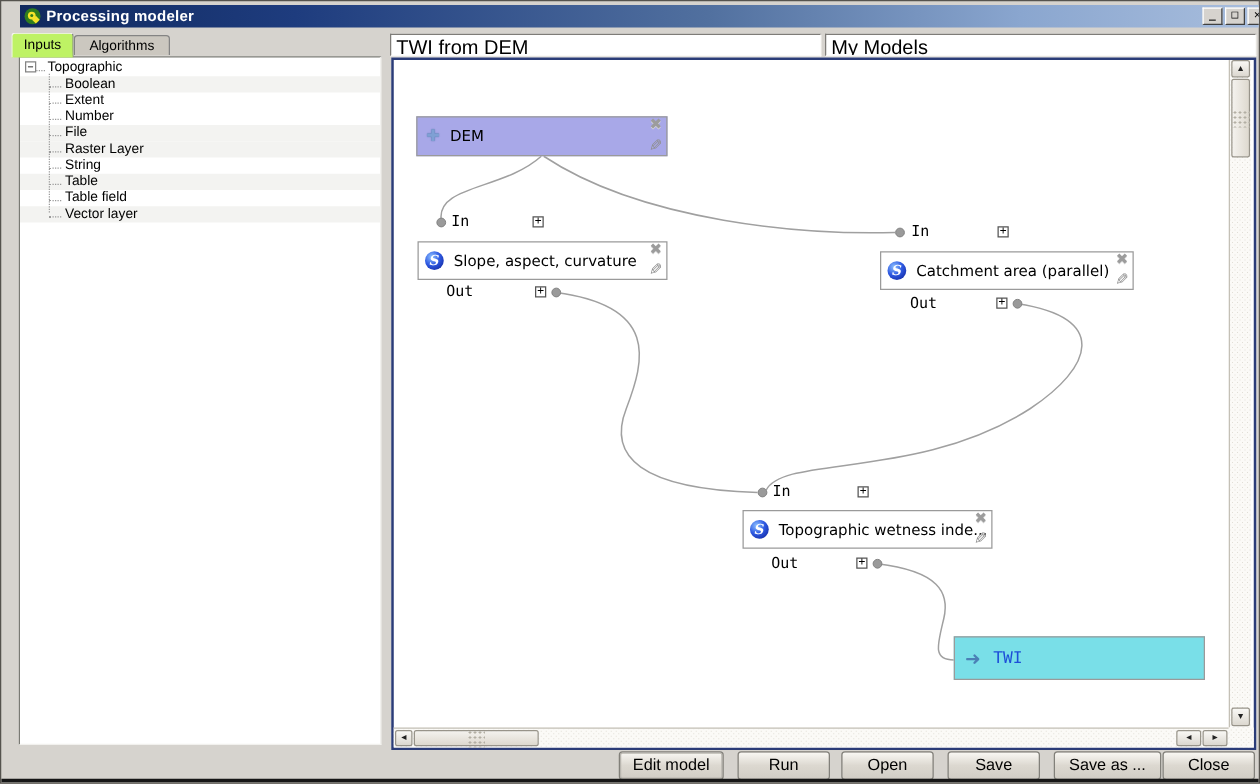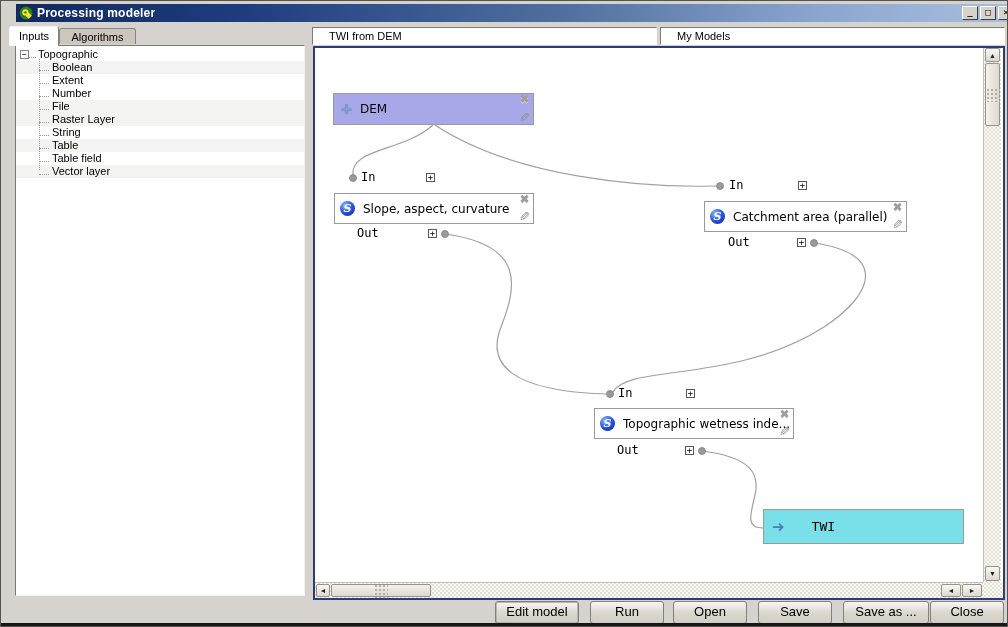--- a/index.html
+++ b/index.html
@@ -13,21 +13,21 @@
     display:flex; align-items:center; padding:0 3px; }
   .app-icon { width:14px; height:14px; margin-right:4px; }
   .title-text { color:#fff; font-weight:bold; font-size:12px; letter-spacing:.2px; }
   .win-controls { margin-left:auto; display:flex; gap:2px; }
   .win-btn { width:16px; height:14px; background:#d6d3ce; border:1px solid;
     border-color:#ffffff #404040 #404040 #ffffff; font-size:9px; line-height:11px;
     text-align:center; font-weight:bold; color:#000;
     font-family:"DejaVu Sans Mono", monospace; cursor:default; }
 
   
-  .tab { position:absolute; background:#ffffff; font-size:11px; text-align:center;
+  .tab { position:absolute; background:#bef264; font-size:11px; text-align:center;
     border:1px solid #848484; border-bottom:none; border-radius:3px 3px 0 0; }
   .tab.active { left:8px; top:25px; width:50px; height:20px; z-index:4; padding-top:3px;
     border-top-color:#f6f5f2; border-left-color:#f6f5f2; }
   .tab.inactive { left:58px; top:27px; width:77px; height:16px; padding-top:2px;
     background:#cbc7bf; }
 
   
   .tree-panel { position:absolute; left:14px; top:44px; width:290px; height:551px;
     background:#fff; border:1px solid; border-color:#7a7a74 #f2f1ee #f2f1ee #7a7a74; z-index:3; }
   .tree { position:relative; font-size:11px; padding-top:2px; }
@@ -38,22 +38,22 @@
     margin-left:4px; font-family:"DejaVu Sans Mono", monospace; }
   .root-dots { display:inline-block; width:7px; height:6px;
     border-bottom:1px dotted #9a9a9a; margin-right:2px; }
   .vline { position:absolute; left:23px; top:13px; height:111px;
     border-left:1px dotted #9a9a9a; width:0; z-index:1; }
   .child-row { padding-left:23px; }
   .hstub { display:inline-block; width:10px; height:6px;
     border-bottom:1px dotted #9a9a9a; margin-right:3px; }
 
   
-  .field { position:absolute; height:18px; background:#fff; font-size:11px;
-    padding:2px 16px; border:1px solid; border-color:#7e7c78 #fbfaf8 #fbfaf8 #7e7c78;
+  .field { position:absolute; height:18px; background:#fff; font-size:16px;
+    padding:2px 4px; border:1px solid; border-color:#7e7c78 #fbfaf8 #fbfaf8 #7e7c78;
     color:#000; overflow:hidden; white-space:nowrap; }
   .field-name { left:311px; top:26px; width:345px; }
   .field-group { left:659px; top:26px; width:345px; }
 
   
   .canvas { position:absolute; left:312px; top:45px; width:692px; height:554px;
     border:2px solid #2b3c78; background:#fff; }
   .cv { position:absolute; }
   svg.wires { position:absolute; left:0; top:0; }
 
@@ -69,21 +69,21 @@
   .dem-node { background:#a8a8e8; }
   .dem-plus { color:#7fa0d4; font-size:13px; font-weight:bold; margin-left:7px;
     text-shadow:0 0 1px #49689e; }
   .alg-node { background:#fff; }
   .alg-icon { width:15px; height:15px; border-radius:50%; flex:none; margin-left:5px;
     background:radial-gradient(circle at 35% 30%, #8cc0ff 0%, #2f5ae2 45%, #0a1a90 100%);
     color:#fff; font-weight:bold; font-style:italic; font-size:11px; line-height:15px;
     text-align:center; font-family:"DejaVu Serif", serif; }
   .out-node { background:#79dfe8; }
   .out-arrow { color:#4b80b6; font-size:15px; font-weight:bold; margin-left:8px; }
-  .out-label { margin-left:27px; color:#000000;
+  .out-label { margin-left:10px; color:#1d4ed8;
     font-family:"DejaVu Sans Mono", monospace; font-size:13px; }
 
   .port-label { position:absolute; font-family:"DejaVu Sans Mono", monospace;
     font-size:12px; line-height:13px; color:#000; }
   .port-plus { position:absolute; width:9px; height:9px; border:1px solid #555;
     background:#fff; font-size:9px; line-height:7px; text-align:center;
     font-family:"DejaVu Sans Mono", monospace; cursor:default; }
 
   
   .track { background-color:#fbfaf7;

